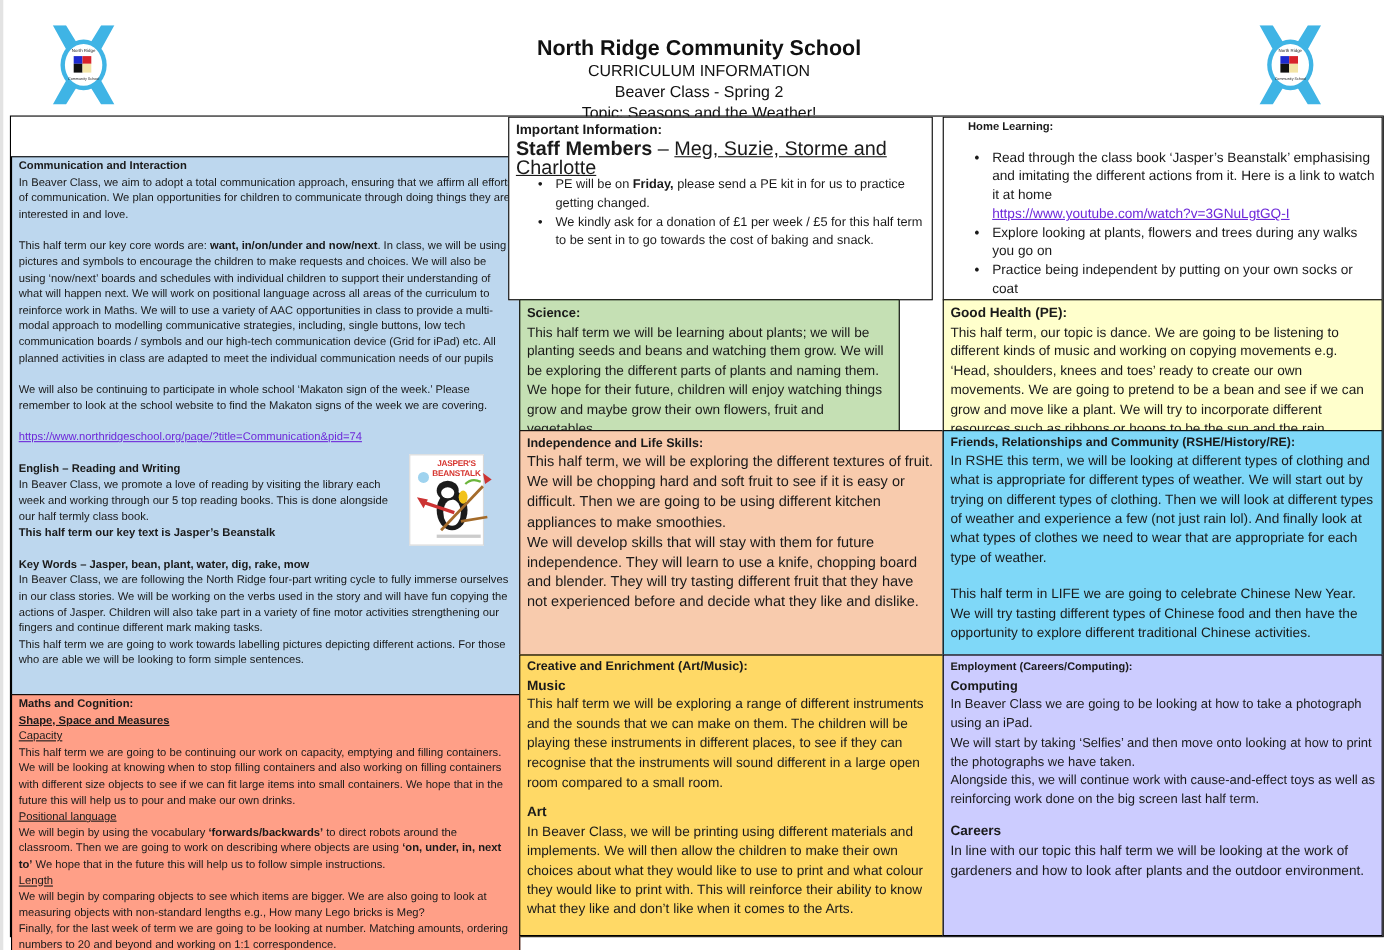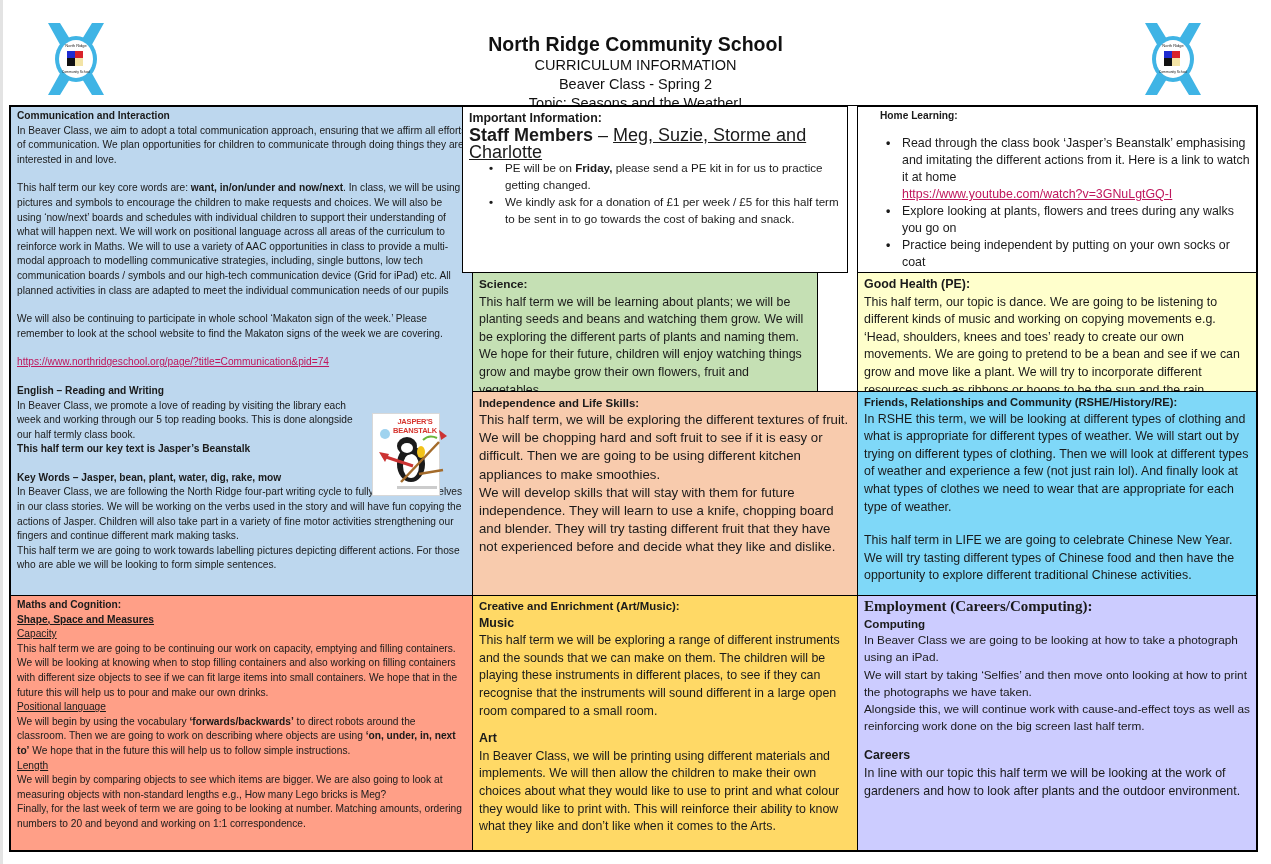--- a/index.html
+++ b/index.html
@@ -12,26 +12,26 @@
   .logo-left { left: 46px; top: 23px; }
   .logo-right { left: 1143px; top: 23px; }
   .title-block { position: absolute; left: 0; top: 12px; width: 1271px; text-align: center; }
   .title { font-size: 19.5px; font-weight: bold; line-height: 24px; margin-top: 20px; }
   .subtitle { font-size: 14.5px; line-height: 19px; }
 
   .grid { position: absolute; left: 9px; top: 105px; width: 1249px; height: 747px;
           border: 1.5px solid #000; }
   .cell { position: absolute; border: 1px solid #000; padding: 2px 5px 2px 6px;
           font-family: "Liberation Sans", sans-serif; overflow: hidden; color: #1a1a1a; }
-  .small { font-size: 10.2px; line-height: 14.6px; }
+  .small { font-size: 10.2px; line-height: 14.6px; margin-top: 36px; }
   .med { font-size: 12.4px; line-height: 17.6px; }
   .lg { font-size: 12.6px; line-height: 18px; }
   .h { font-weight: bold; }
   .u { text-decoration: underline; }
-  .link { color: #be185d; text-decoration: underline; cursor: pointer; }
+  .link { color: #6d28d9; text-decoration: underline; cursor: pointer; }
   .gap { height: 14px; }
   .gap-s { height: 10px; }
   ul.bul { list-style: none; padding-left: 26px; }
   ul.bul li { position: relative; padding-left: 16px; }
   ul.bul li::before { content: "\2022"; position: absolute; left: 0; top: 0; font-weight: bold; }
 
   .book { position: absolute; left: 362px; top: 307px; width: 68px; height: 83px; background: #fff;
           border: 1px solid #d8d8d8; }
   .book-title { position: absolute; left: 2px; top: 3px; width: 80px; text-align: center;
                 font-size: 7.5px; font-weight: bold; color: #d6352f; letter-spacing: -0.2px; }
@@ -183,21 +183,21 @@
   </div>
 
   <div class="cell med" style="left:847px; top:285px; width:400px; height:205px; background:#7fd8f8; padding-top:3px;">
     <div class="h" style="font-size:11.2px; line-height:15.6px;">Friends, Relationships and Community (RSHE/History/RE):</div>
     <div>In RSHE this term, we will be looking at different types of clothing and what is appropriate for different types of weather. We will start out by trying on different types of clothing. Then we will look at different types of weather and experience a few (not just rain lol). And finally look at what types of clothes we need to wear that are appropriate for each type of weather.</div>
     <div class="gap-s" style="height:16px;"></div>
     <div>This half term in LIFE we are going to celebrate Chinese New Year. We will try tasting different types of Chinese food and then have the opportunity to explore different traditional Chinese activities.</div>
   </div>
 
   <div class="cell med" style="left:847px; top:489px; width:400px; height:256px; background:#ccccff; padding-top:3px;">
-    <div class="h" style="font-size:15px; line-height:15.6px;font-family:Liberation Serif, serif;">Employment (Careers/Computing):</div>
+    <div class="h" style="font-size:10px; line-height:15.6px;">Employment (Careers/Computing):</div>
     <div class="h" style="font-size:11.6px;">Computing</div>
     <div style="font-size:11.8px; line-height:17.2px;">In Beaver Class we are going to be looking at how to take a photograph using an iPad.</div>
     <div style="font-size:11.8px; line-height:17.2px;">We will start by taking ‘Selfies’ and then move onto looking at how to print the photographs we have taken.</div>
     <div style="font-size:11.8px; line-height:17.2px;">Alongside this, we will continue work with cause-and-effect toys as well as reinforcing work done on the big screen last half term.</div>
     <div class="gap-s" style="height:12px;"></div>
     <div class="h">Careers</div>
     <div>In line with our topic this half term we will be looking at the work of gardeners and how to look after plants and the outdoor environment.</div>
   </div>
 
 </div>

